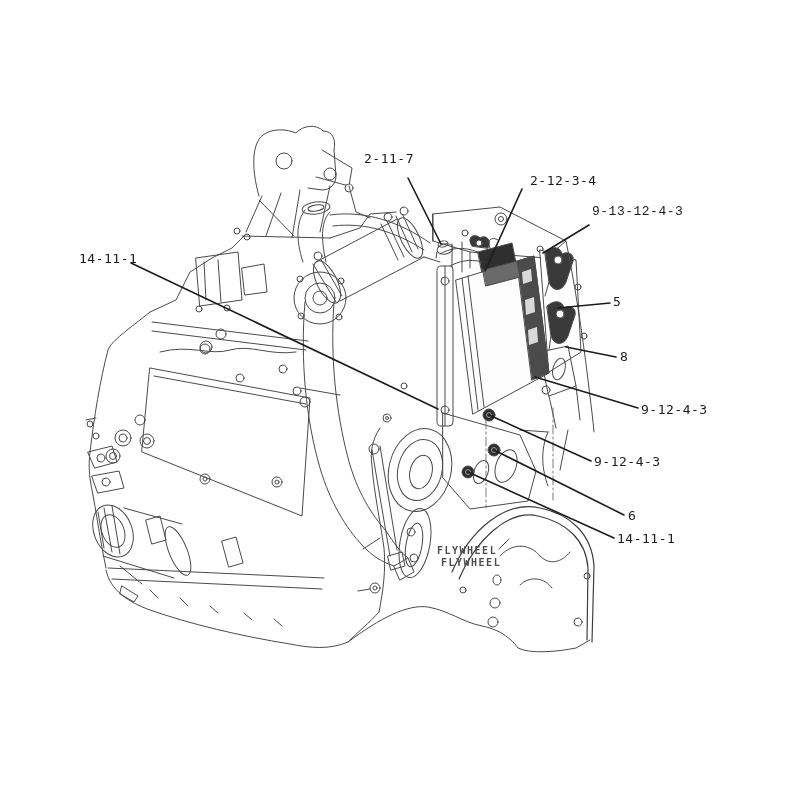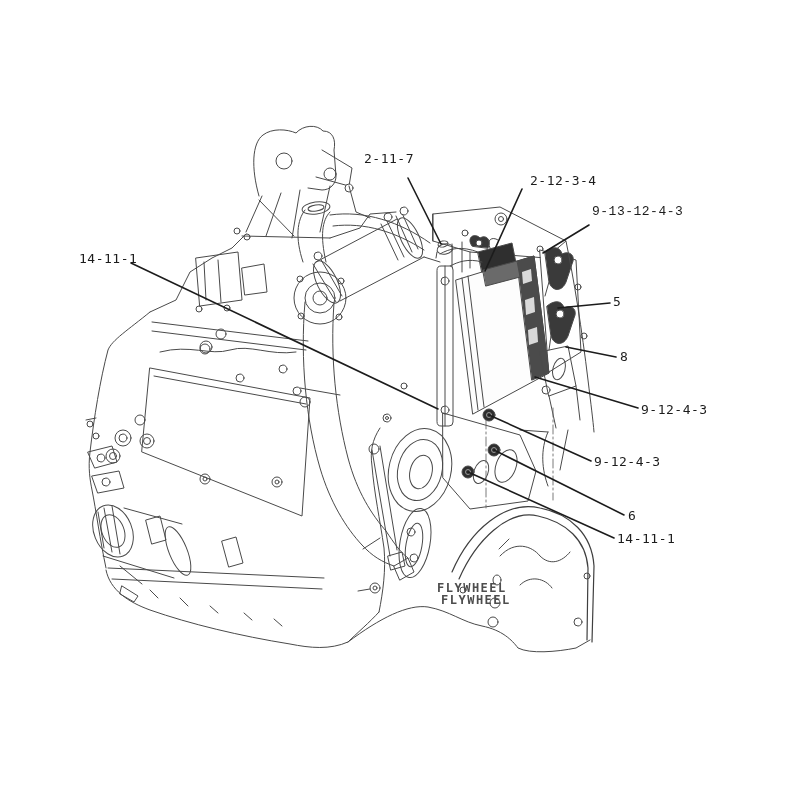--- a/index.html
+++ b/index.html
@@ -15,26 +15,25 @@
     font-size:13px;
     letter-spacing:0.5px;
     color:#1c1c1c;
     white-space:nowrap;
     line-height:16px;
     transform:translateY(-8px);
   }
   .fw-text{
     position:absolute;
     font-family:"DejaVu Sans Mono","Liberation Mono",monospace;
-    font-size:12px;
+    font-size:10px;
     font-weight:bold;
     letter-spacing:1.5px;
     color:#4d4d4d;
     white-space:nowrap;
-    margin-top:36px;
   }
 </style>
 </head>
 <body>
 
 <div id="stage">
 
   <svg id="engine-svg" width="800" height="800" viewBox="0 0 800 800">
 
     <g stroke="#4a4a4a" stroke-width="1" fill="none" stroke-linecap="round" stroke-linejoin="round">

